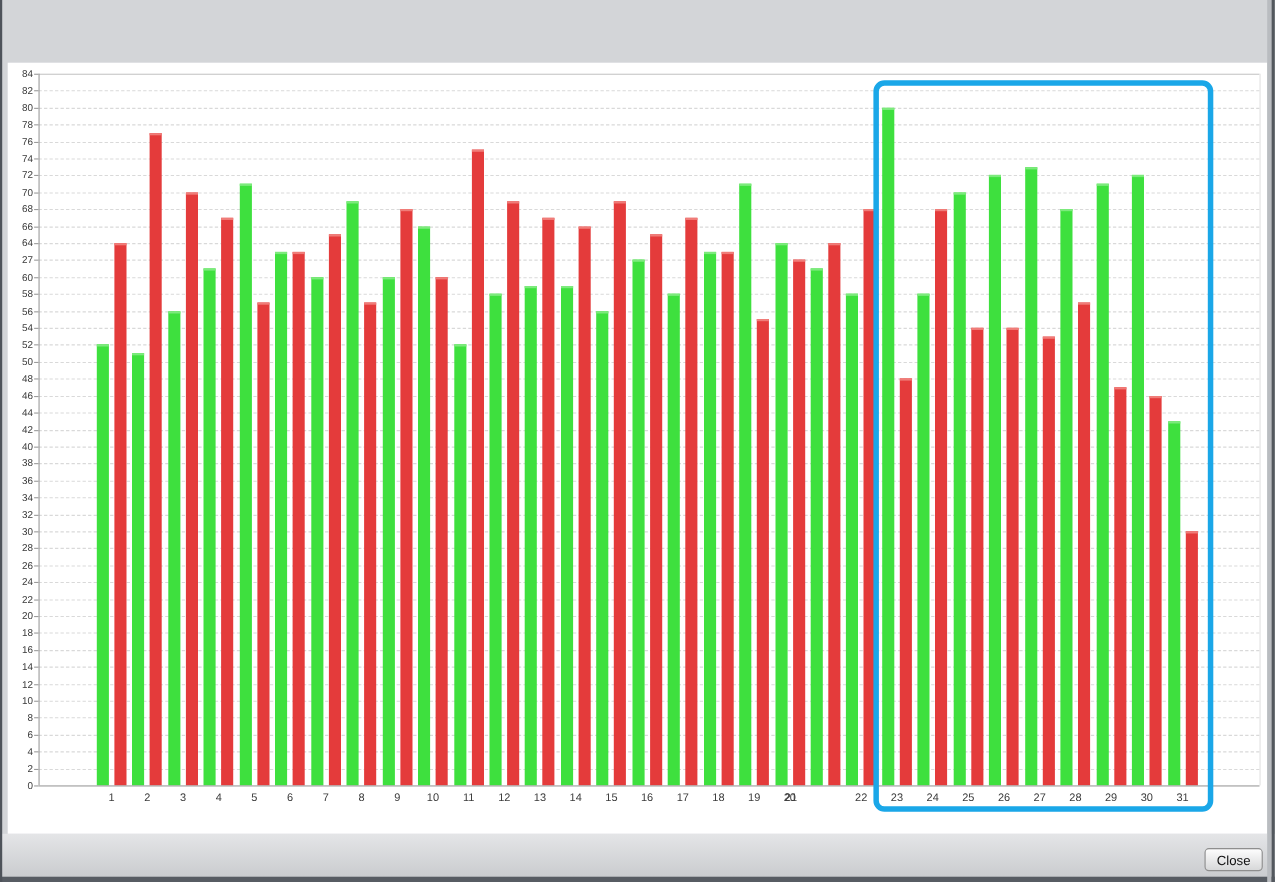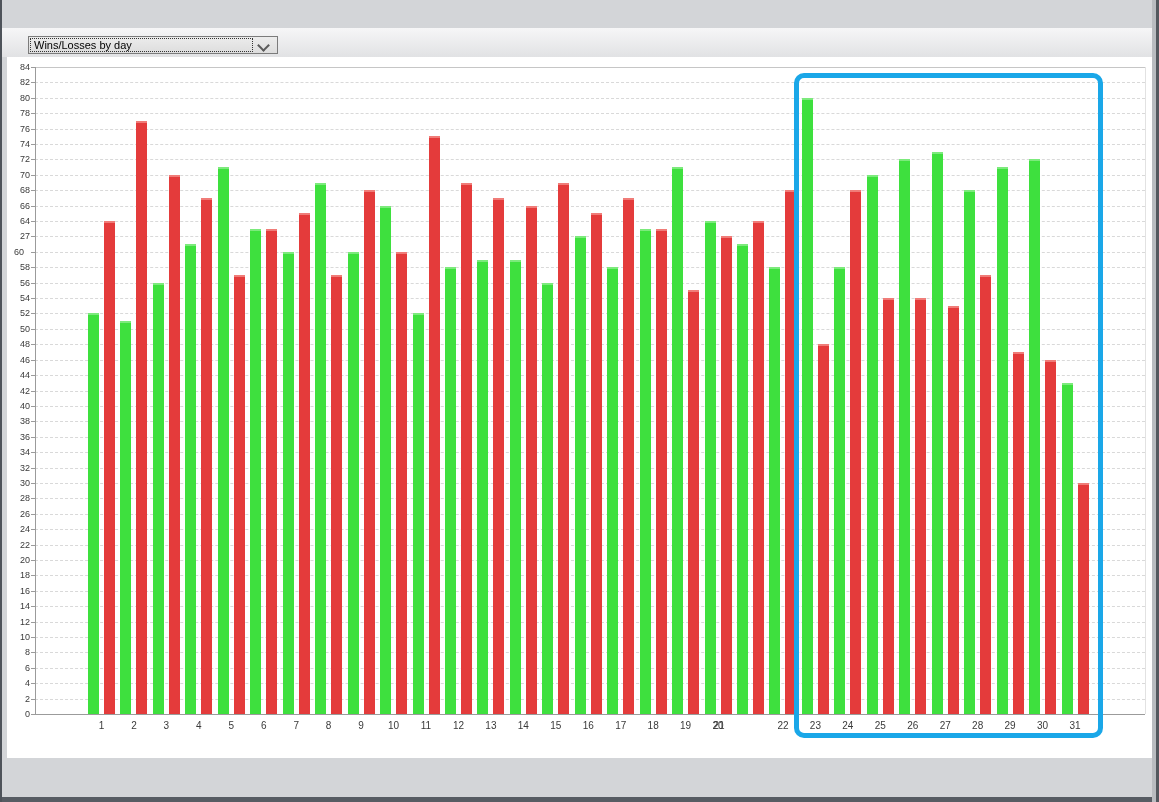--- a/index.html
+++ b/index.html
@@ -46,27 +46,20 @@
   .left-border{position:absolute;left:0;top:0;width:2px;height:100%;background:#4e535a;}
   .right-border-light{position:absolute;left:1152px;top:0;width:4px;height:100%;background:#b9bcc0;}
   .right-border-dark{position:absolute;left:1156px;top:0;width:3px;height:100%;background:#53585e;}
 </style>
 </head>
 <body>
 
 <div class="window">
 
 
-  <div class="toolbar">
-    <div class="dropdown">
-      <span class="dd-text">Wins/Losses by day</span>
-      <span class="dd-focus"></span>
-      <span class="dd-chevron"></span>
-    </div>
-  </div>
 
   <div class="chart-panel" id="chart">
       <div class="gridline" style="left: 28px; width: 1110px; top: 641.595px;"></div>
       <div class="gridline" style="left: 28px; width: 1110px; top: 626.19px;"></div>
       <div class="gridline" style="left: 28px; width: 1110px; top: 610.786px;"></div>
       <div class="gridline" style="left: 28px; width: 1110px; top: 595.381px;"></div>
       <div class="gridline" style="left: 28px; width: 1110px; top: 579.976px;"></div>
       <div class="gridline" style="left: 28px; width: 1110px; top: 564.571px;"></div>
       <div class="gridline" style="left: 28px; width: 1110px; top: 549.167px;"></div>
       <div class="gridline" style="left: 28px; width: 1110px; top: 533.762px;"></div>
@@ -158,21 +151,21 @@
       <div class="ylab" style="left: 1px; top: 267.881px;">50</div>
       <div class="ytick" style="left: 24px; top: 271.881px;"></div>
       <div class="ylab" style="left: 1px; top: 252.476px;">52</div>
       <div class="ytick" style="left: 24px; top: 256.476px;"></div>
       <div class="ylab" style="left: 1px; top: 237.071px;">54</div>
       <div class="ytick" style="left: 24px; top: 241.071px;"></div>
       <div class="ylab" style="left: 1px; top: 221.667px; text-align: right;">56</div>
       <div class="ytick" style="left: 24px; top: 225.667px;"></div>
       <div class="ylab" style="left: 1px; top: 206.262px;">58</div>
       <div class="ytick" style="left: 24px; top: 210.262px;"></div>
-      <div class="ylab" style="left: 1px; top: 190.857px; text-align: center;">60</div>
+      <div class="ylab" style="left: 1px; top: 190.857px;">60</div>
       <div class="ytick" style="left: 24px; top: 194.857px;"></div>
       <div class="ylab" style="left: 1px; top: 175.452px;">27</div>
       <div class="ytick" style="left: 24px; top: 179.452px;"></div>
       <div class="ylab" style="left: 1px; top: 160.048px;">64</div>
       <div class="ytick" style="left: 24px; top: 164.048px;"></div>
       <div class="ylab" style="left: 1px; top: 144.643px;">66</div>
       <div class="ytick" style="left: 24px; top: 148.643px;"></div>
       <div class="ylab" style="left: 1px; top: 129.238px;">68</div>
       <div class="ytick" style="left: 24px; top: 133.238px;"></div>
       <div class="ylab" style="left: 1px; top: 113.833px;">70</div>
@@ -282,19 +275,22 @@
       <div class="bar" style="left: 1038.05px; top: 302.69px; height: 354.31px; background: rgb(228, 59, 59); border-top: 2px solid rgb(240, 124, 120); box-sizing: border-box;"></div>
       <div class="xlab" style="left: 1020.55px; top: 663px;">30</div>
       <div class="bar" style="left: 1054.5px; top: 325.798px; height: 331.202px; background: rgb(62, 224, 62); border-top: 2px solid rgb(124, 234, 124); box-sizing: border-box;"></div>
       <div class="bar" style="left: 1070.5px; top: 425.929px; height: 231.071px; background: rgb(228, 59, 59); border-top: 2px solid rgb(240, 124, 120); box-sizing: border-box;"></div>
       <div class="xlab" style="left: 1053px; top: 663px;">31</div>
       <div class="yaxis-line" style="left: 28px; top: 10px; height: 647px;"></div>
       <div class="xaxis-line" style="left: 28px; top: 657px; width: 1110px;"></div>
       <div class="highlight" style="left: 786.9px; top: 16px; width: 309.6px; height: 665px; border-color: rgb(26, 167, 232);"></div>
     </div>
 
+  <div class="footer">
+    <button class="close-btn">Close</button>
+  </div>
 
   <div class="bottom-edge"></div>
   <div class="left-border"></div>
   <div class="right-border-light"></div>
   <div class="right-border-dark"></div>
 
 </div>
 
 </body></html>

